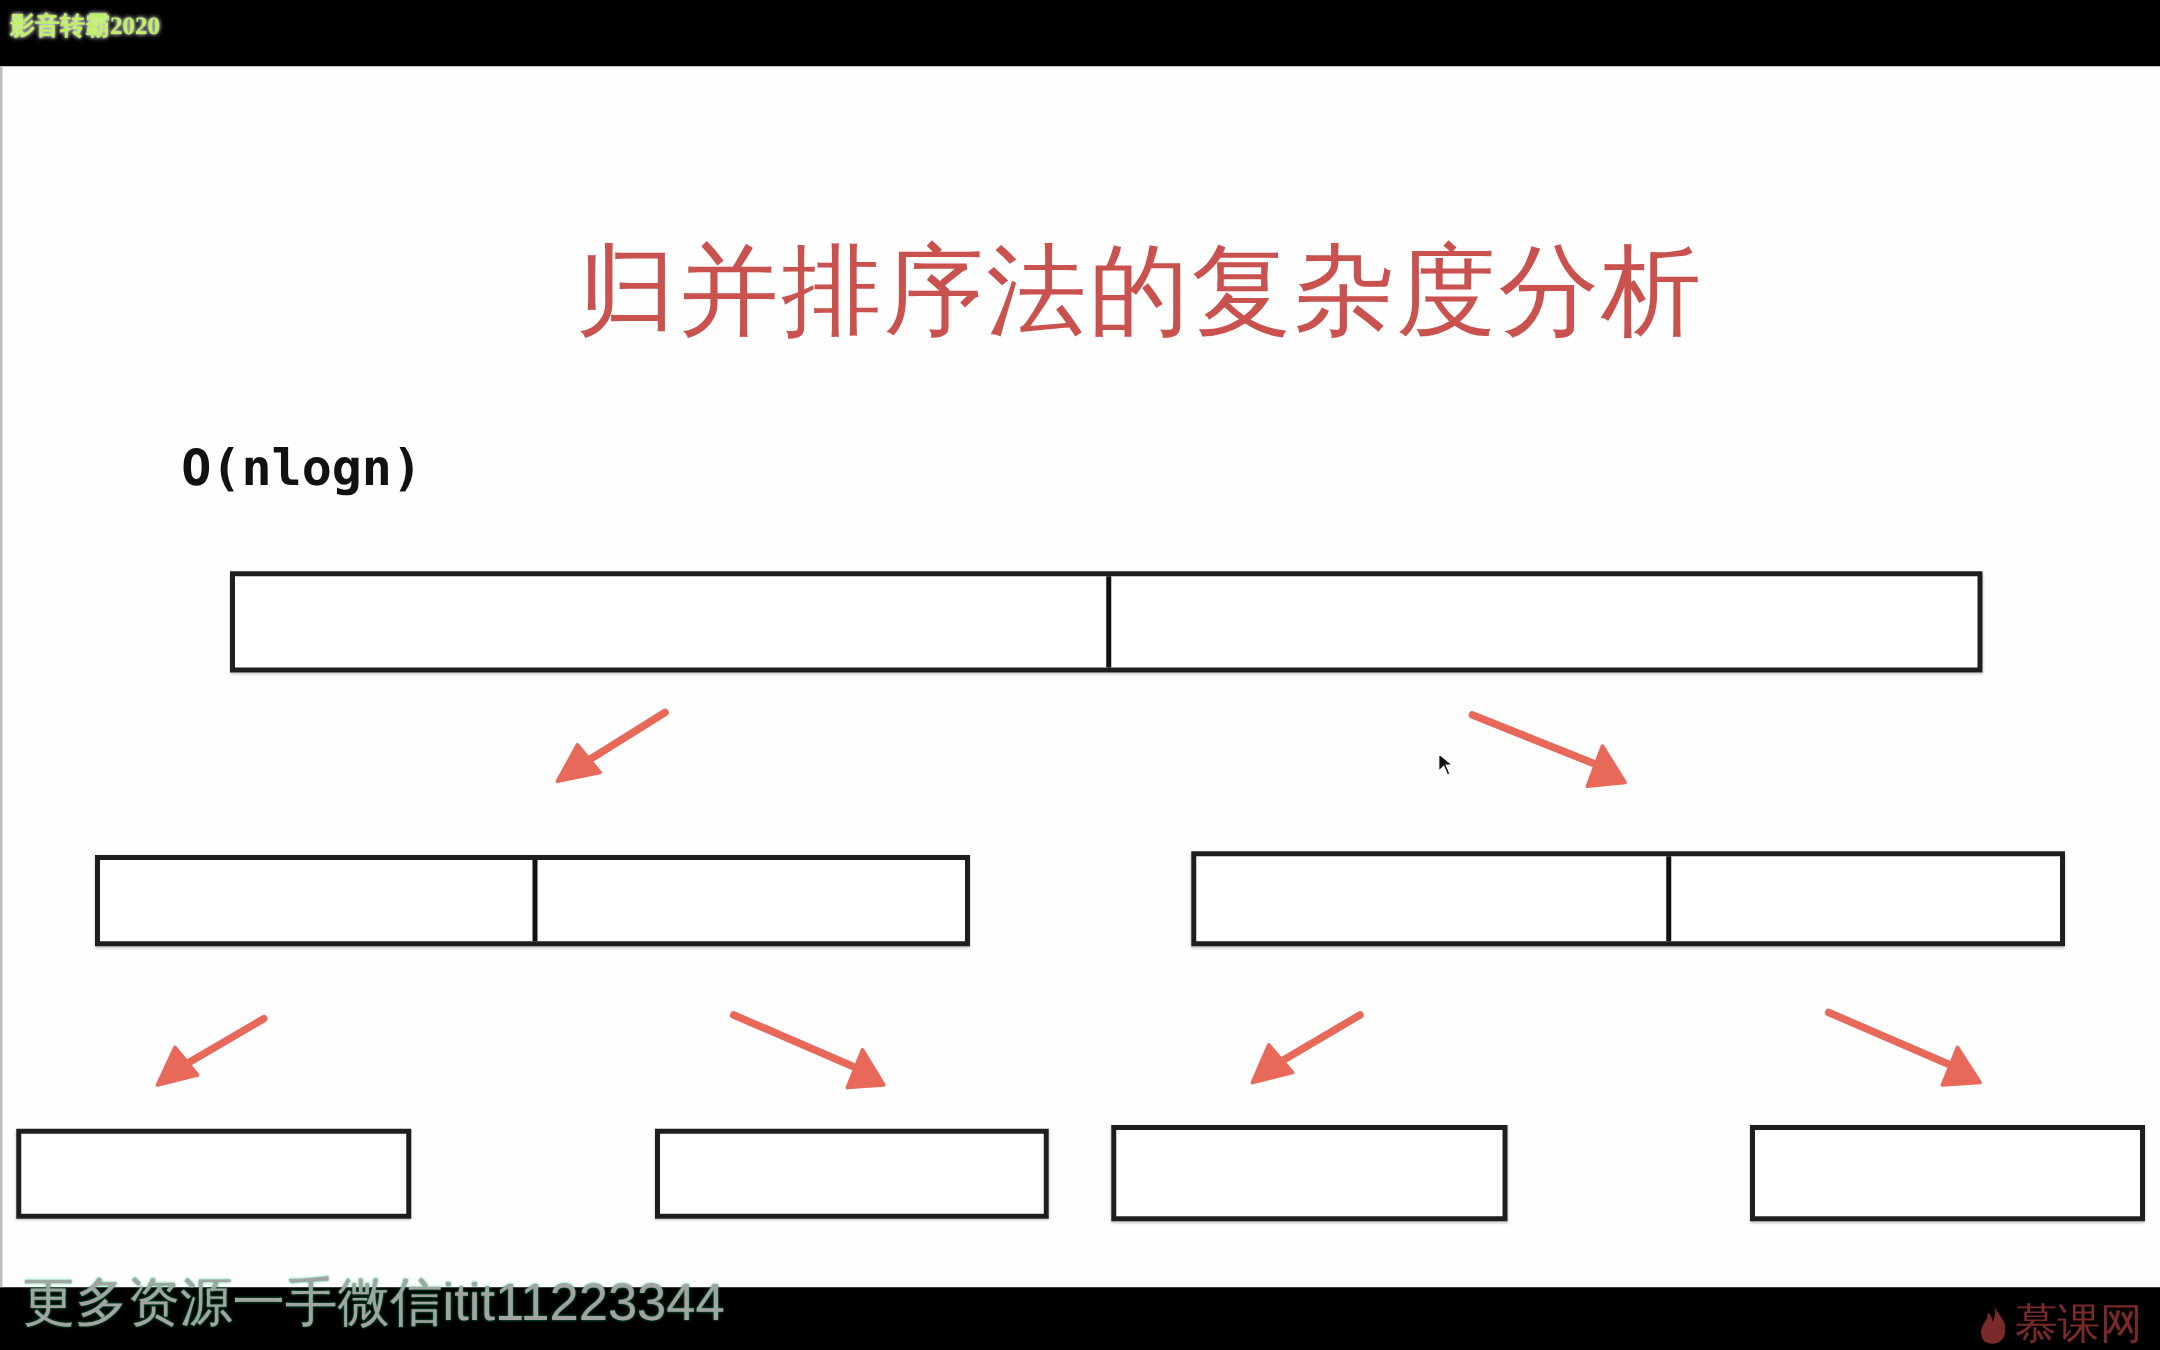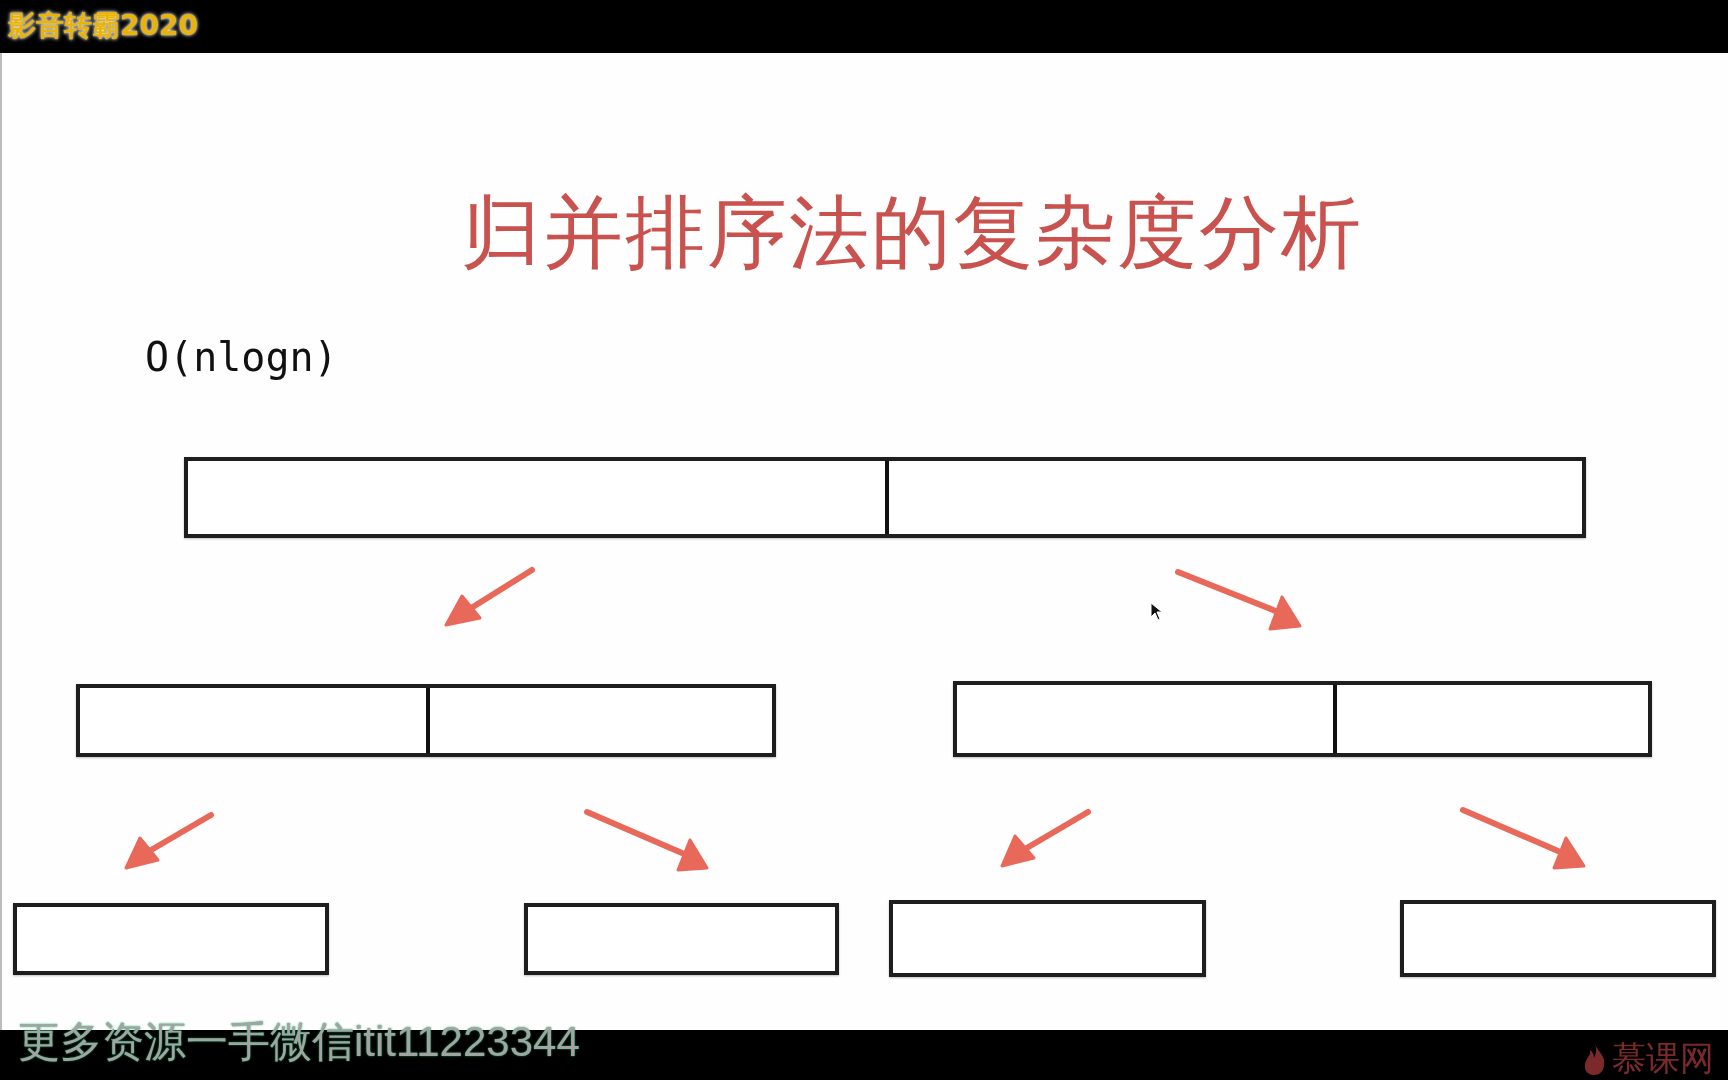--- a/index.html
+++ b/index.html
@@ -1,21 +1,21 @@
 <!DOCTYPE html>
 <html><head>
 <meta charset="utf-8">
 <style>
   html, body { margin:0; padding:0; }
   body { width:1728px; height:1080px; position:relative; overflow:hidden; background:#000; font-family:"DejaVu Sans", sans-serif; }
   .topbar { position:absolute; left:0; top:0; width:1728px; height:53px; background:#000; }
-  .player-label { position:absolute; left:8px; top:7px; color:#eab308; font-weight:bold; font-size:28px; text-shadow:0 0 4px #fff, 0 0 2px #bbb; letter-spacing:0px; }
+  .player-label { position:absolute; left:8px; top:7px; color:#bef264; font-weight:bold; font-size:20px; text-shadow:0 0 4px #fff, 0 0 2px #bbb; letter-spacing:0px;font-family:Liberation Serif, serif; }
   .slide { position:absolute; left:0; top:53px; width:1728px; height:977px; background:#fefefe; border-left:2px solid #bdbdbd; box-sizing:border-box; }
   .title { position:absolute; left:0; width:1728px; top:180px; text-align:center; font-size:80px; color:#c9524f; font-family:"DejaVu Sans", sans-serif; letter-spacing:2px;margin-left:48px; }
-  .complexity { position:absolute; left:145px; top:334px; font-family:"DejaVu Sans Mono", monospace; font-size:40px; color:#111; }
+  .complexity { position:absolute; left:145px; top:352px; font-family:"DejaVu Sans Mono", monospace; font-size:40px; color:#111;font-weight:bold; }
   .box { position:absolute; border:4px solid #1e1e1e; box-sizing:border-box; background:#fff; box-shadow:0 1px 2px rgba(0,0,0,0.25); }
   .divider { position:absolute; top:0; bottom:0; width:4px; background:#111; }
   svg.arrows { position:absolute; left:0; top:0; width:1728px; height:1080px; pointer-events:none; }
   .cursor { position:absolute; left:1150px; top:602px; }
   .bottombar { position:absolute; left:0; top:1030px; width:1728px; height:50px; background:#000; }
   .watermark { position:absolute; left:18px; top:1014px; color:#a3a3a3; font-size:42px; font-family:"Liberation Sans", sans-serif; text-shadow:0 0 2px #0a5; white-space:nowrap; }
   .logo { position:absolute; right:14px; top:1036px; color:#7a2a2a; font-size:34px; display:flex; align-items:center; gap:4px; }
 </style>
 </head>
 <body>

